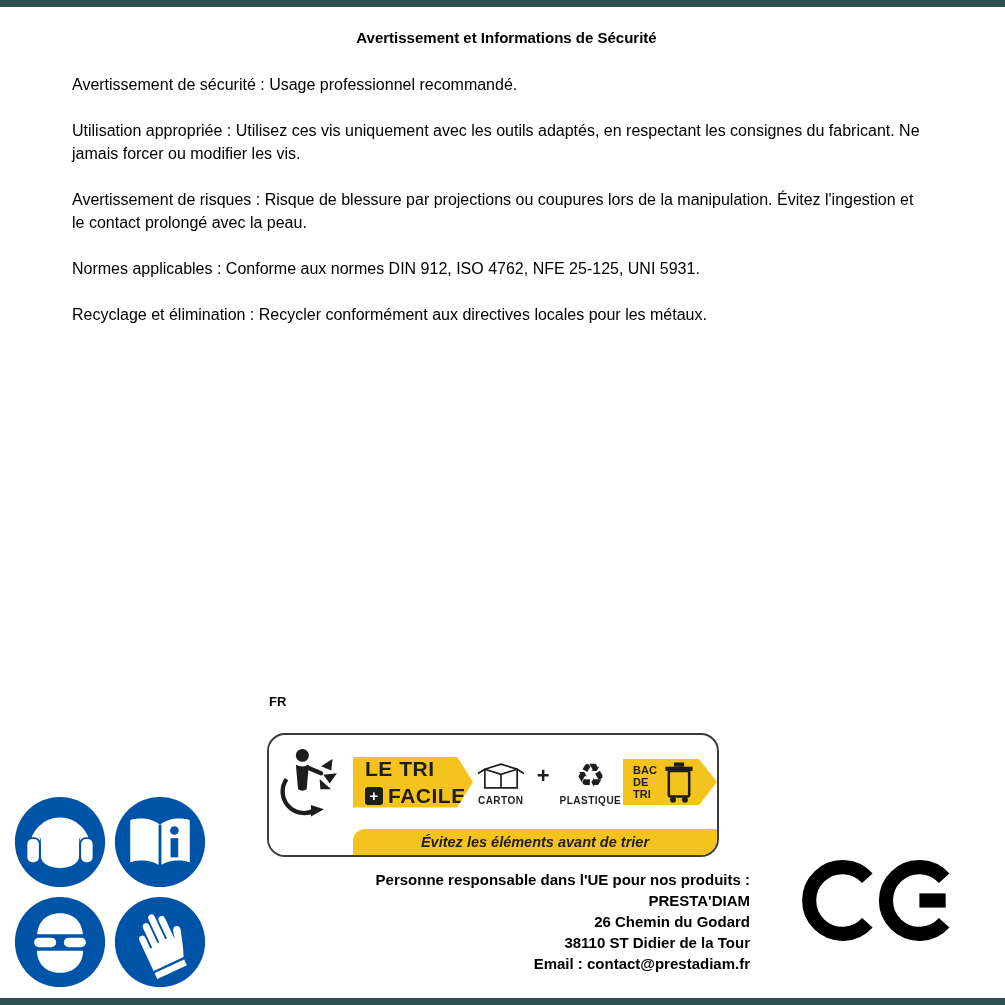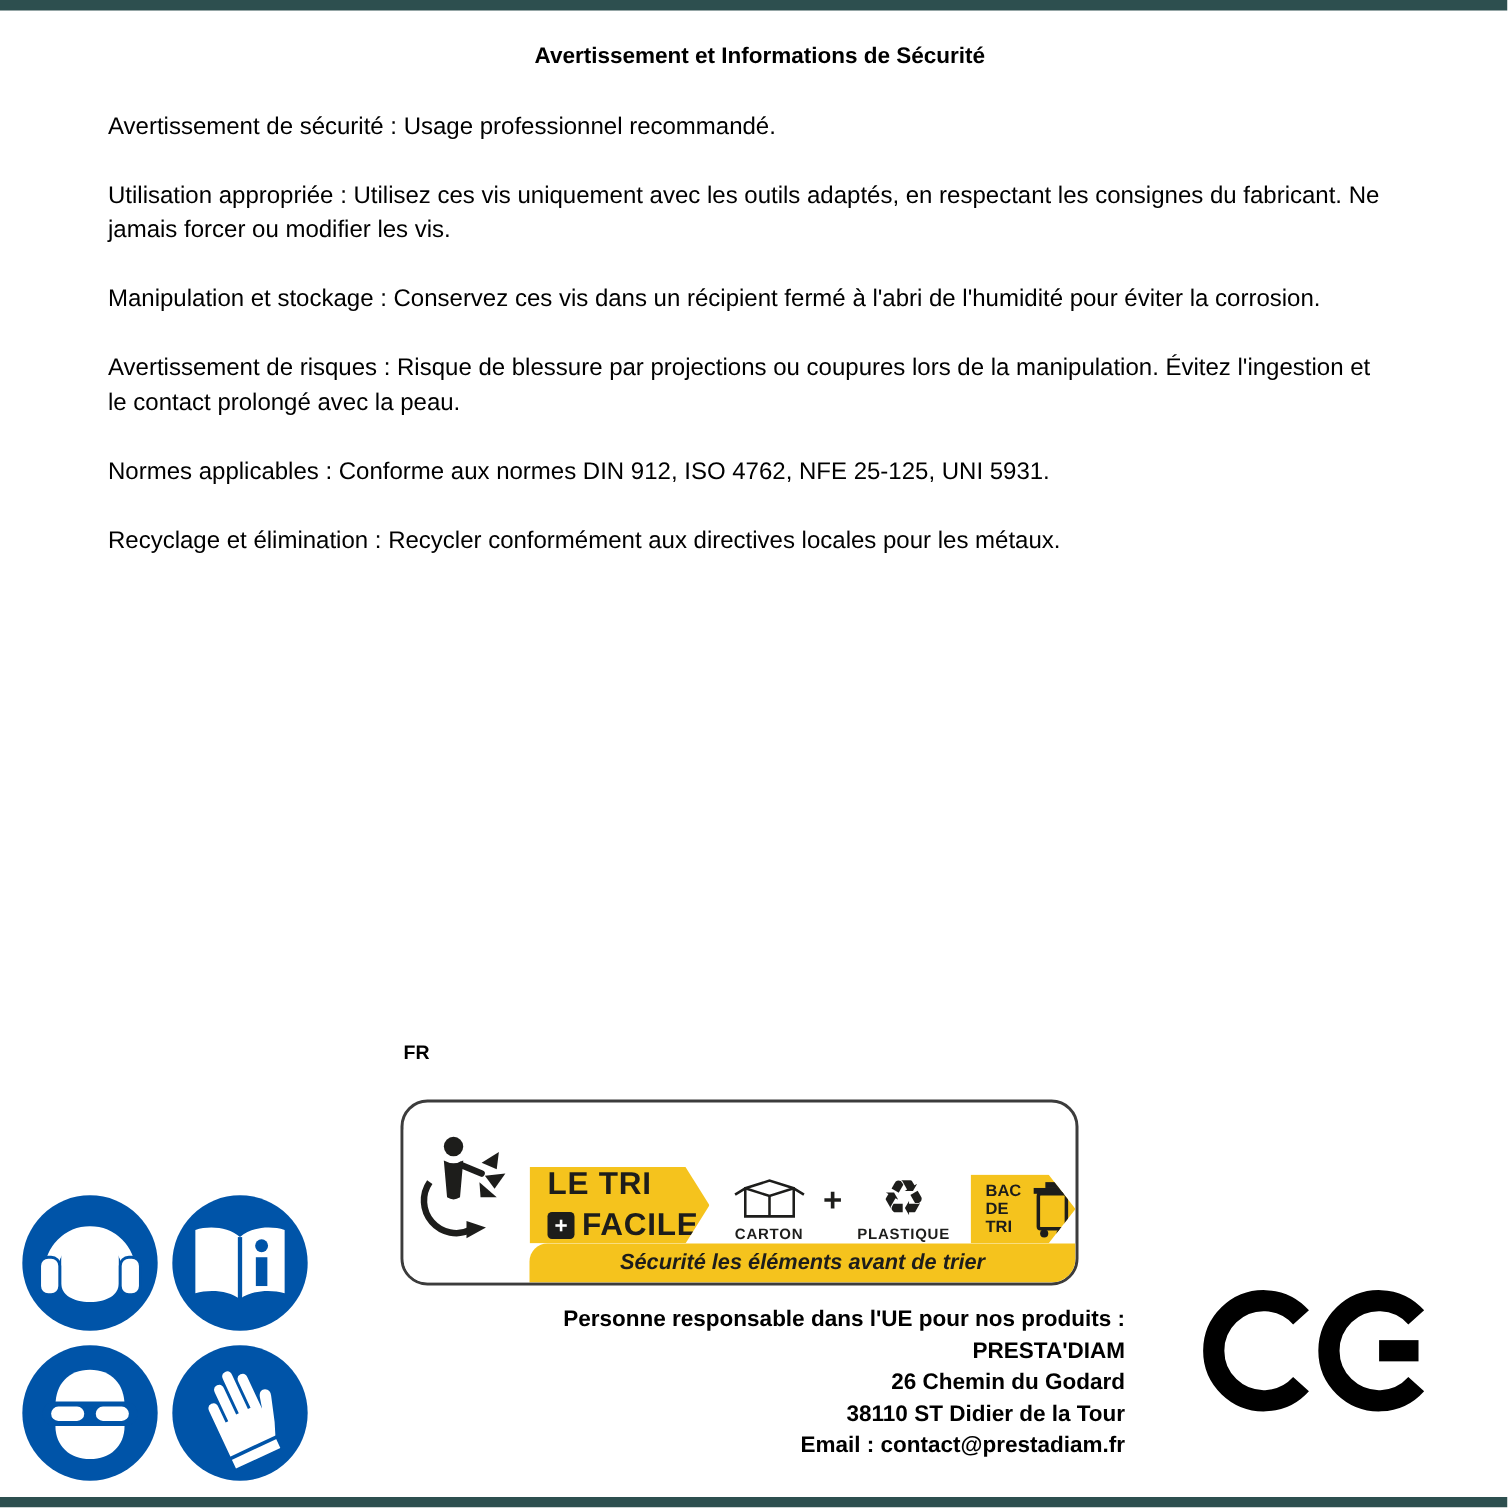--- a/index.html
+++ b/index.html
@@ -35,42 +35,42 @@
   }
   .picto svg{width:96px;height:96px;display:block;}
 
   
   .fr-label{position:absolute;left:269px;top:694px;font-weight:bold;font-size:13px;}
   .banner{
     position:absolute;left:267px;top:733px;width:452px;height:124px;
     background:#fff;border:2px solid #3c3c3c;border-radius:18px;overflow:hidden;
     display:flex;flex-direction:column;
   }
-  .banner-top{flex:1;display:flex;align-items:flex-end;}
+  .banner-top{flex:1;display:flex;align-items:center;}
   .triman-zone{width:84px;display:flex;align-items:center;justify-content:center;background:#fff;}
   .triman-zone svg{width:72px;height:76px;}
   .letri-zone{
     width:120px;background:var(--yellow);
     clip-path:polygon(0 0, calc(100% - 16px) 0, 100% 50%, calc(100% - 16px) 100%, 0 100%);
     display:flex;flex-direction:column;justify-content:center;gap:3px;padding-left:12px;
   }
   .letri-text{font-weight:bold;font-size:21px;color:var(--ink);letter-spacing:.5px;}
   .facile-row{display:flex;align-items:center;gap:5px;}
   .plus-box{
     width:18px;height:18px;background:var(--ink);color:#fff;border-radius:3px;
     display:flex;align-items:center;justify-content:center;font-weight:bold;font-size:15px;
   }
   .mid-zone{flex:1;display:flex;align-items:center;justify-content:center;gap:10px;}
   .material{display:flex;flex-direction:column;align-items:center;gap:2px;}
   .material svg{display:block;}
   .material-label{font-size:10px;font-weight:bold;color:var(--ink);letter-spacing:.5px;}
   .plus-sep{font-size:22px;font-weight:bold;color:var(--ink);padding-bottom:12px;}
   .recycle-glyph{font-family:"DejaVu Sans", sans-serif;font-size:33px;line-height:34px;color:var(--ink);}
   .arrow-zone{
-    width:70px;background:var(--yellow);
+    width:94px;background:var(--yellow);
     clip-path:polygon(0 0, calc(100% - 18px) 0, 100% 50%, calc(100% - 18px) 100%, 0 100%);
     display:flex;align-items:center;gap:5px;padding-left:10px;
   }
   .bac-text{display:flex;flex-direction:column;font-weight:bold;font-size:11px;line-height:12px;color:var(--ink);}
   .banner-bottom{height:26px;display:flex;}
   .banner-bottom .left-pad{width:84px;background:#fff;}
   .separate-band{
     flex:1;background:var(--yellow);display:flex;align-items:center;justify-content:center;
     font-style:italic;font-weight:bold;font-size:14.5px;color:var(--ink);
     border-top-left-radius:12px;
@@ -89,21 +89,20 @@
 </head>
 <body>
 
 <div class="strip top"></div>
 
 <h1 class="doc-title">Avertissement et Informations de Sécurité</h1>
 
 <section class="content">
   <p>Avertissement de sécurité : Usage professionnel recommandé.</p>
   <p>Utilisation appropriée : Utilisez ces vis uniquement avec les outils adaptés, en respectant les consignes du fabricant. Ne jamais forcer ou modifier les vis.</p>
-  <p>Manipulation et stockage : Conservez ces vis dans un récipient fermé à l'abri de l'humidité pour éviter la corrosion.</p>
   <p>Avertissement de risques : Risque de blessure par projections ou coupures lors de la manipulation. Évitez l'ingestion et le contact prolongé avec la peau.</p>
   <p>Normes applicables : Conforme aux normes DIN 912, ISO 4762, NFE 25-125, UNI 5931.</p>
   <p>Recyclage et élimination : Recycler conformément aux directives locales pour les métaux.</p>
 </section>
 
 <div class="pictos">
   <div class="picto">
     <svg viewBox="0 0 100 100">
       <circle cx="50" cy="50" r="47" fill="#0054a8"></circle>
       <path d="M50 26 c-13 0 -20 9 -20 22 v16 c0 8 8 13 20 13 s20 -5 20 -13 v-16 c0 -13 -7 -22 -20 -22 z" fill="#fff"></path>
@@ -192,21 +191,21 @@
         <rect x="8" y="13" width="24" height="30" rx="2" fill="none" stroke="#1d1d1b" stroke-width="3"></rect>
         <rect x="4" y="8" width="32" height="5" fill="#1d1d1b"></rect>
         <rect x="14" y="3" width="12" height="5" fill="#1d1d1b"></rect>
         <circle cx="13" cy="47" r="3.5" fill="#1d1d1b"></circle>
         <circle cx="27" cy="47" r="3.5" fill="#1d1d1b"></circle>
       </svg>
     </div>
   </div>
   <div class="banner-bottom">
     <div class="left-pad"></div>
-    <div class="separate-band">Sécurité les éléments avant de trier</div>
+    <div class="separate-band">Évitez les éléments avant de trier</div>
   </div>
 </div>
 
 <div class="responsible">
   <div>Personne responsable dans l'UE pour nos produits :</div>
   <div>PRESTA'DIAM</div>
   <div>26 Chemin du Godard</div>
   <div>38110 ST Didier de la Tour</div>
   <div>Email : contact@prestadiam.fr</div>
 </div>

